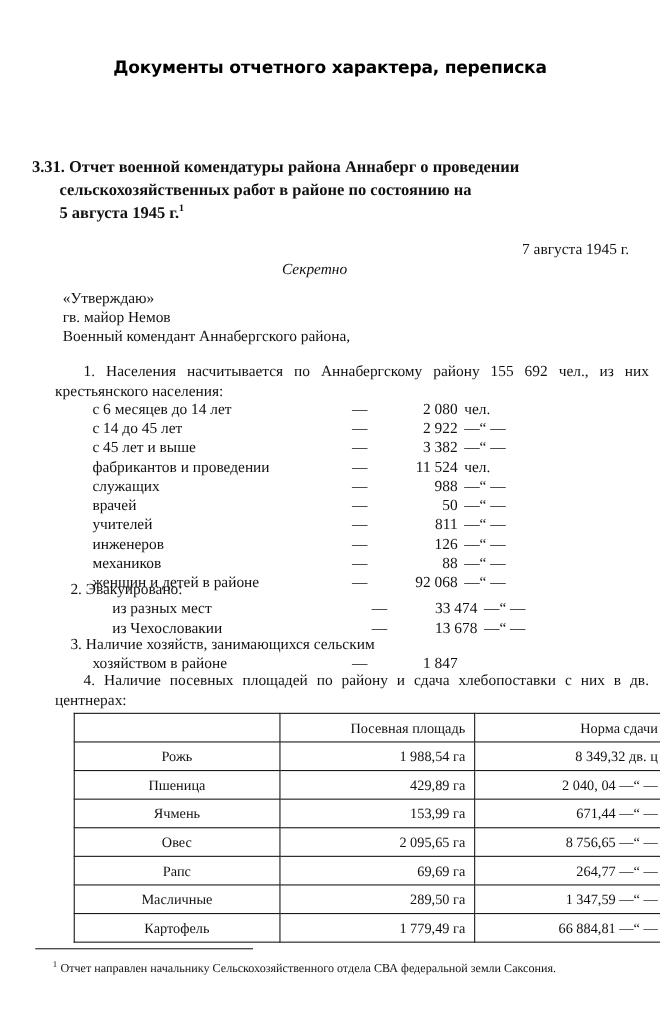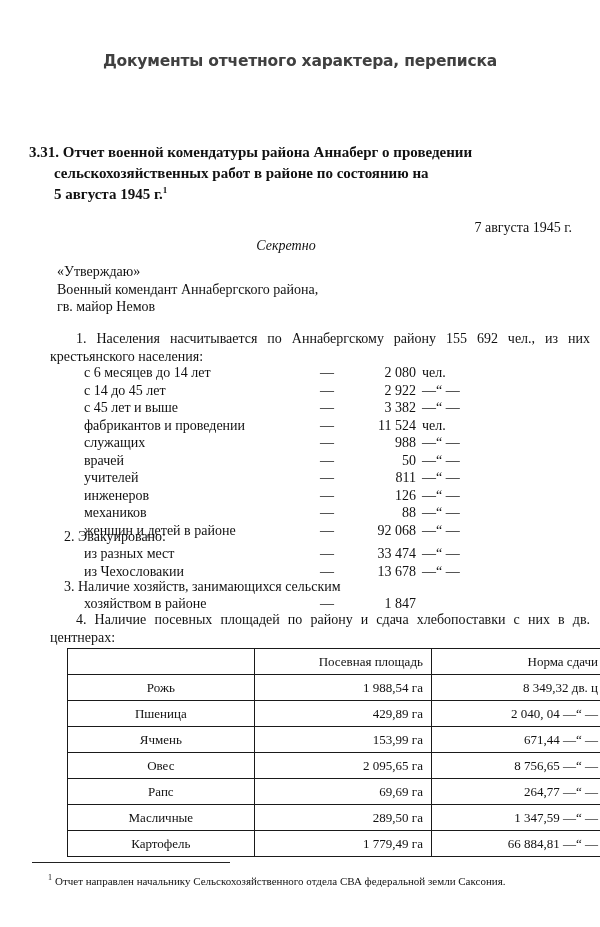--- a/index.html
+++ b/index.html
@@ -27,21 +27,21 @@
   .running-head {
     position: absolute;
     left: 0;
     top: 52px;
     width: 600px;
     text-align: center;
     font-family: "DejaVu Sans", sans-serif;
     font-weight: bold;
     font-size: 15.5px;
     letter-spacing: -0.2px;
-    color: #404040;
+    color: #000000;
   }
 
   
   .doc-title {
     position: absolute;
     left: 31px;
     top: 142px;
     width: 540px;
     font-weight: bold;
     font-size: 15px;
@@ -215,22 +215,22 @@
     <span class="t-line">3.31. Отчет военной комендатуры района Аннаберг о проведении</span>
     <span class="t-line ind">сельскохозяйственных работ в районе по состоянию на</span>
     <span class="t-line ind"><span>5 августа 1945 г.</span><sup>1</sup></span>
   </div>
 
   <div class="datestamp">7 августа 1945 г.</div>
   <div class="secret">Секретно</div>
 
   <div class="approval">
     <div>«Утверждаю»</div>
+    <div>гв. майор Немов</div>
     <div>Военный комендант Аннабергского района,</div>
-    <div>гв. майор Немов</div>
   </div>
 
   <div class="para" id="para-1">1. Населения насчитывается по Аннабергскому району 155 692 чел., из них крестьянского населения:</div>
 
   <div class="vlist-a" style="height: 175px;">
       <div class="vrow" style="top: 0px; left: 0px;">
         <span class="lbl">с 6 месяцев до 14 лет</span>
         <span class="dash">—</span>
         <span class="num">2 080</span>
         <span class="unit">чел.</span>
@@ -285,21 +285,21 @@
       </div>
       <div class="vrow" style="top: 157.5px; left: 0px;">
         <span class="lbl">женщин и детей в районе</span>
         <span class="dash">—</span>
         <span class="num">92 068</span>
         <span class="unit">—“ —</span>
       </div>
     </div>
 
   <div class="para" id="para-2-head">2. Эвакуировано:</div>
-  <div class="vlist-b" style="height: 35px;">
+  <div class="vlist-b" style="height: 35px; margin-left: 18px;">
       <div class="vrow" style="top: 0px; left: 0px;">
         <span class="lbl">из разных мест</span>
         <span class="dash">—</span>
         <span class="num">33 474</span>
         <span class="unit">—“ —</span>
       </div>
       <div class="vrow" style="top: 17.5px; left: 0px;">
         <span class="lbl">из Чехословакии</span>
         <span class="dash">—</span>
         <span class="num">13 678</span>

